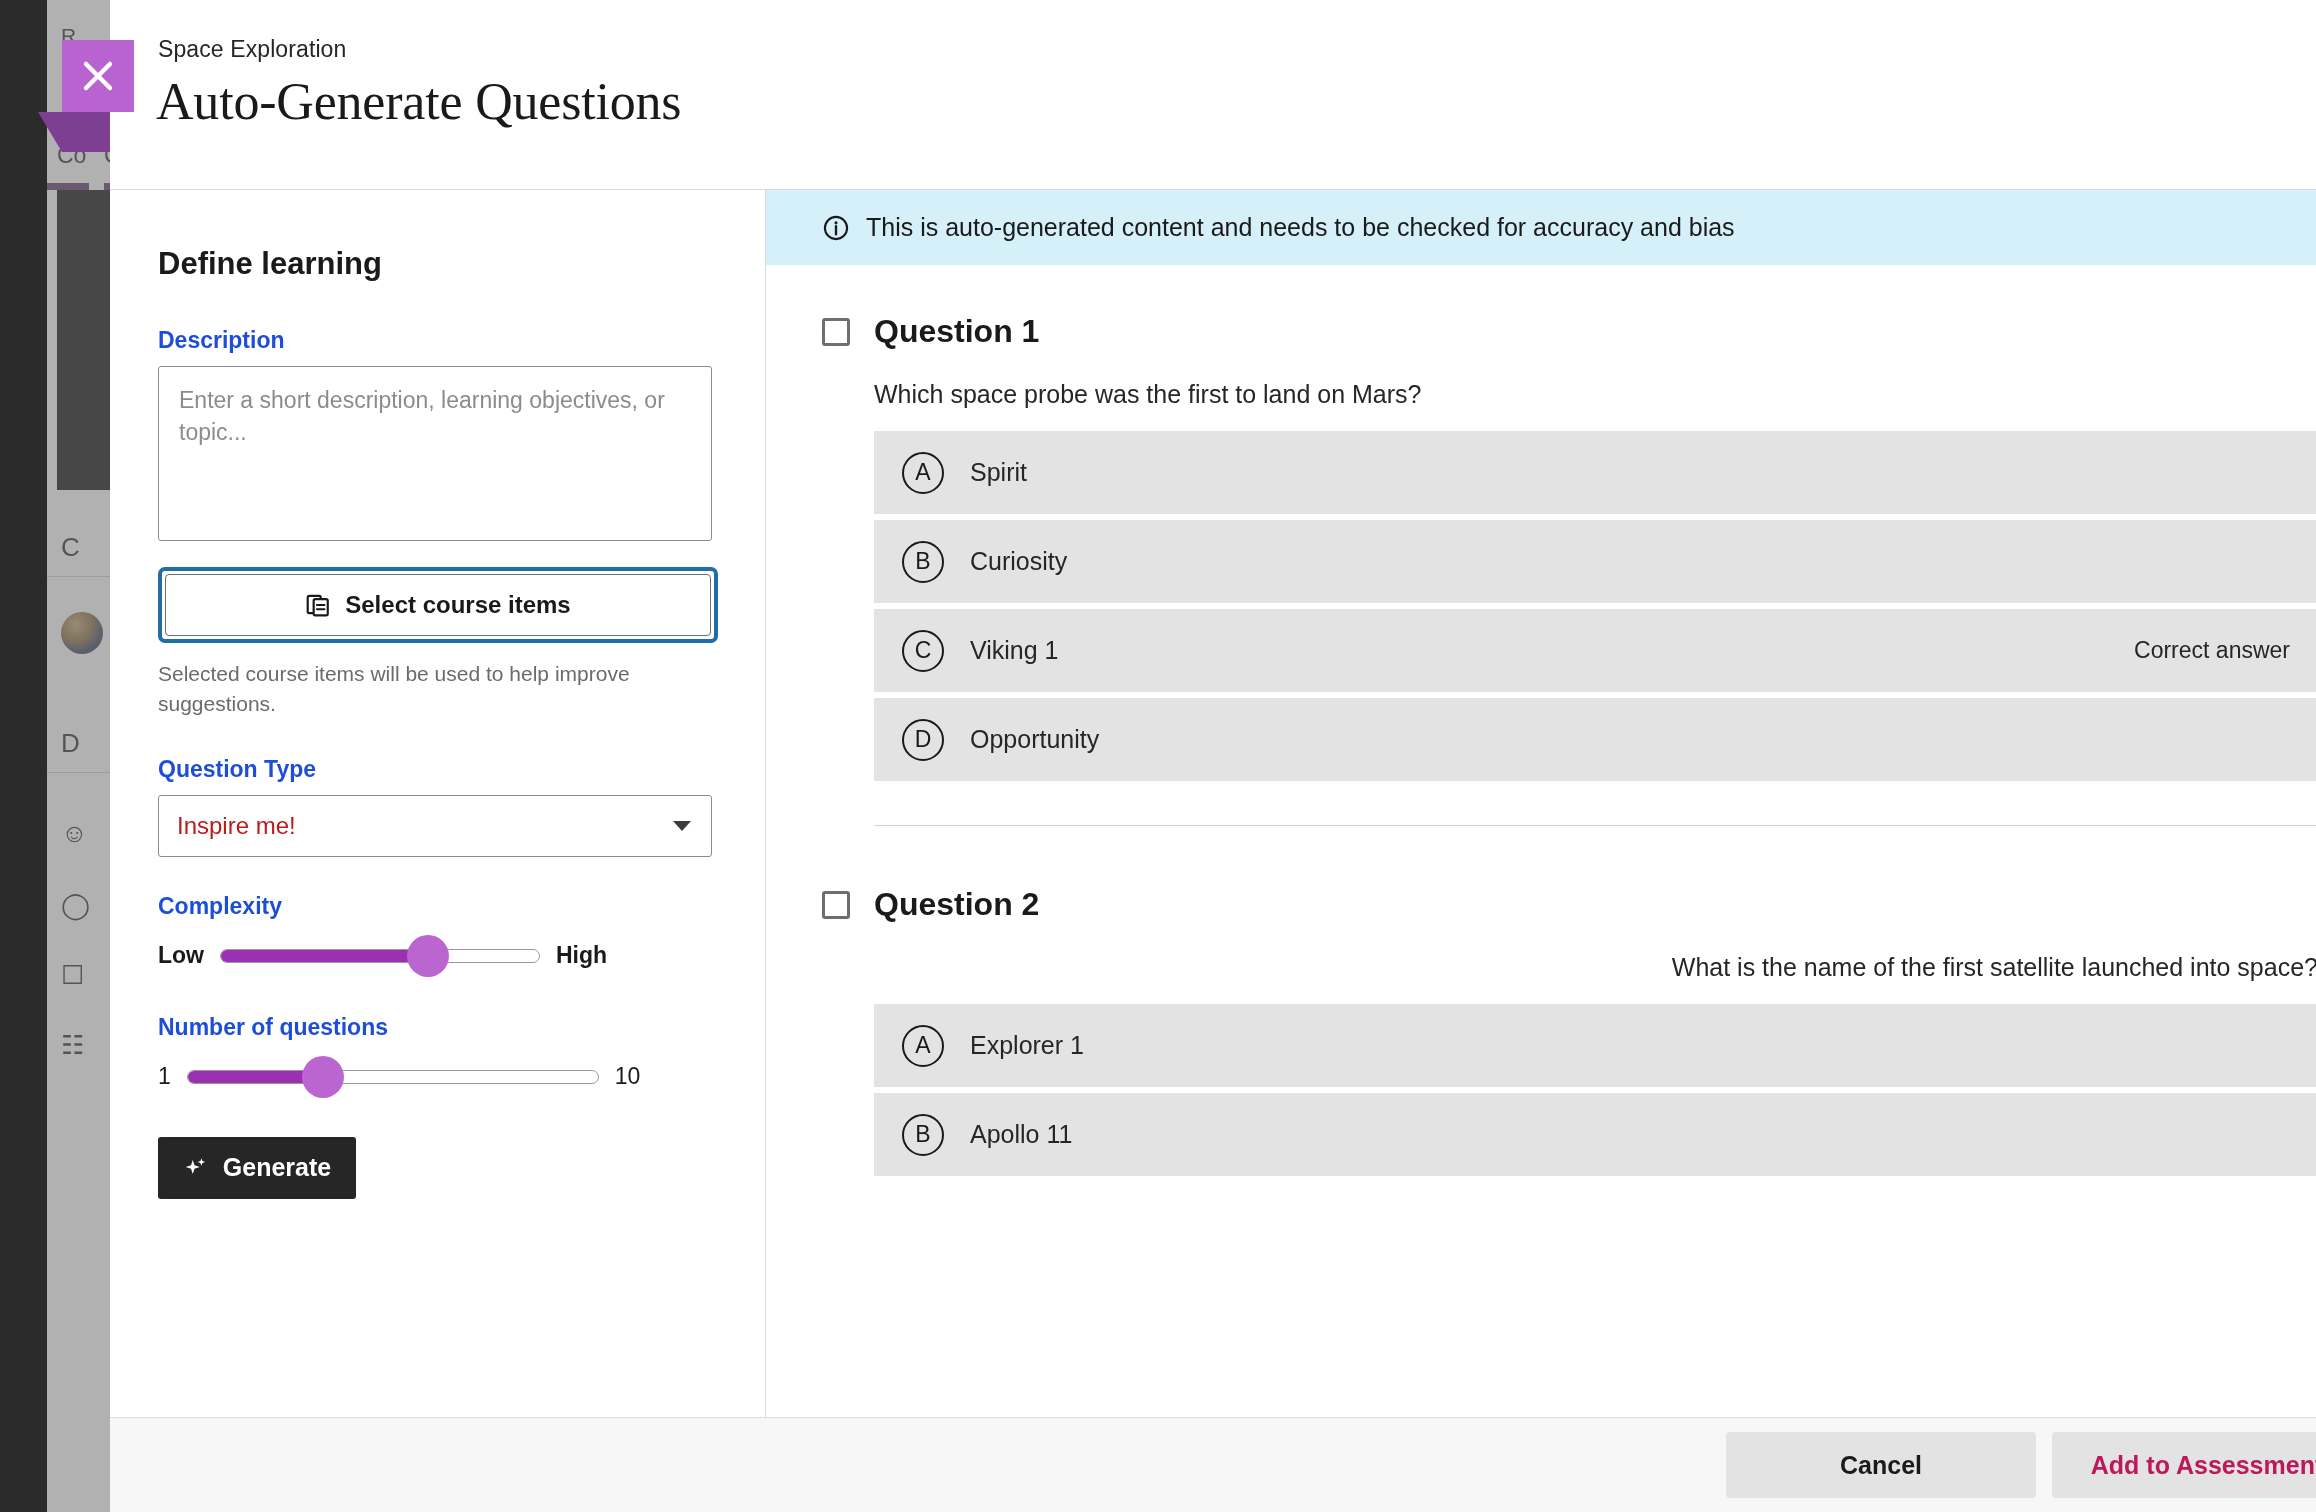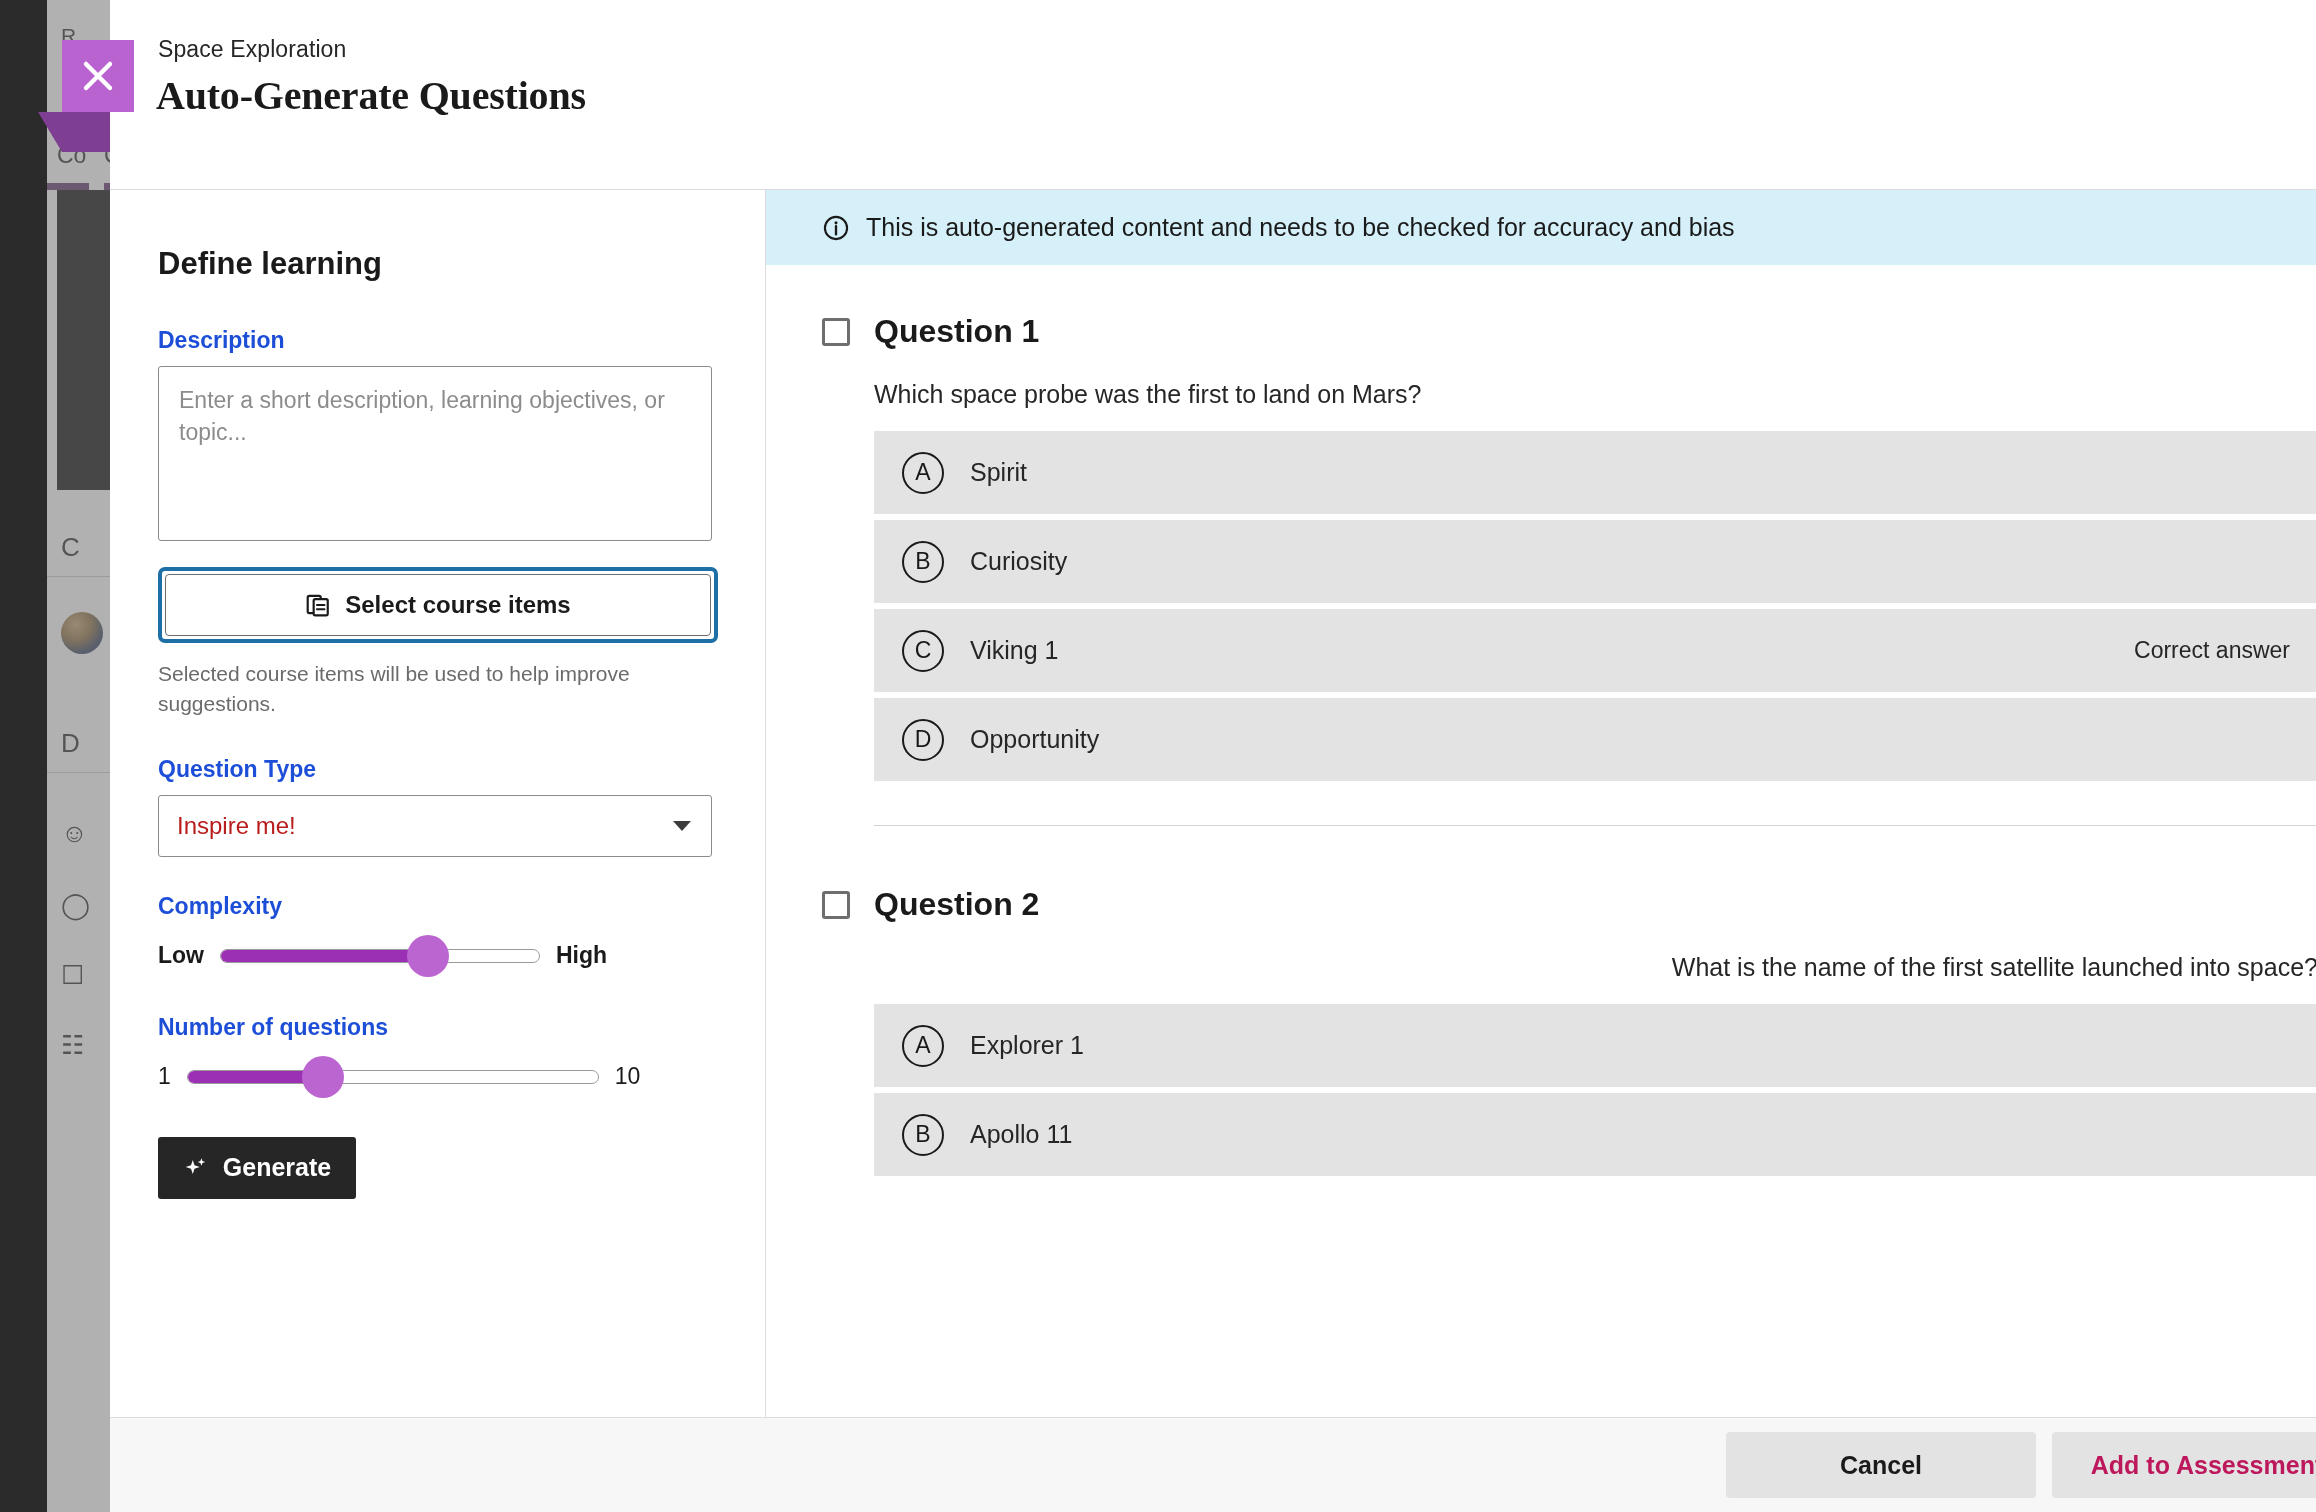--- a/index.html
+++ b/index.html
@@ -86,21 +86,21 @@
     flex: none;
     border-bottom: 1px solid #dcdcdc;
   }
   .crumb {
     position: absolute; left: 48px; top: 36px;
     font-size: 23px; color: #262626; letter-spacing: .1px;
   }
   .modal-title {
     position: absolute; left: 46px; top: 72px;
     font-family: "Liberation Serif", serif;
-    font-size: 40px; font-weight: 700; color: #1a1a1a;
+    font-size: 52px; font-weight: 400; color: #1a1a1a;
     letter-spacing: -.2px;
   }
 
   
   .close-tab {
     position: absolute; left: -48px; top: 40px;
     width: 72px; height: 72px;
     background: #b863cf;
     cursor: pointer;
     z-index: 20;

